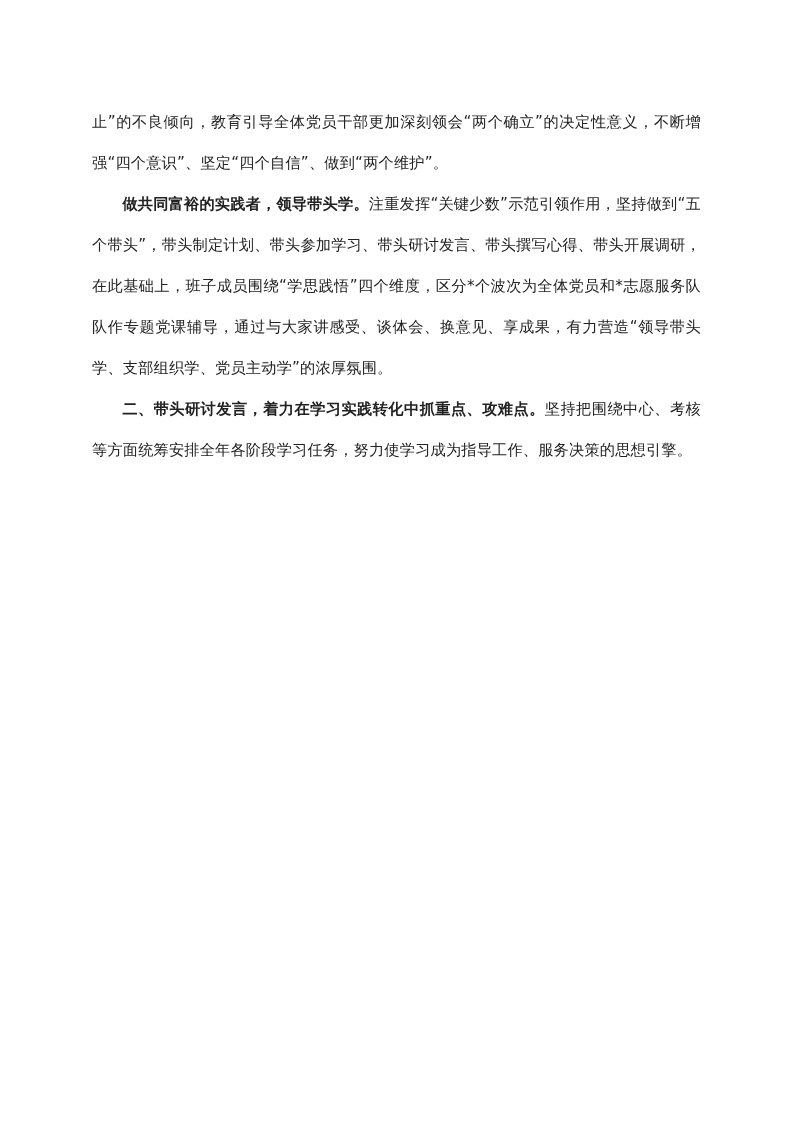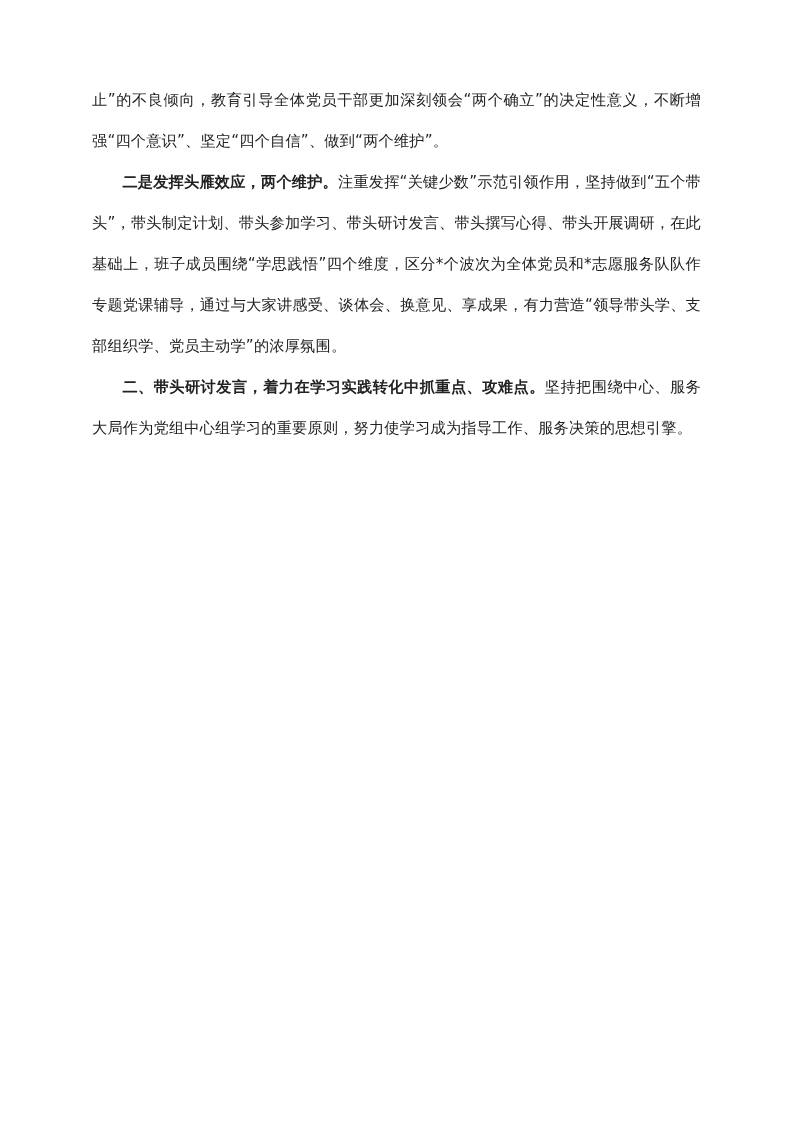--- a/index.html
+++ b/index.html
@@ -12,21 +12,21 @@
     background: #ffffff;
     font-family: "DejaVu Sans", "Liberation Sans", sans-serif;
     color: #1a1a1a;
     overflow: hidden;
   }
   .page {
     position: relative;
     width: 793px;
     height: 1122px;
     box-sizing: border-box;
-    padding: 80px 92px 60px 92px;
+    padding: 102px 92px 60px 92px;
   }
   .doc-body {
     font-size: 15.2px;
     line-height: 41px;
     text-align: justify;
     text-justify: inter-ideograph;
     color: #222222;
   }
   p.para {
     margin: 0 0 0 0;
@@ -48,23 +48,23 @@
 <body>
 
 <div class="page">
   <div class="doc-body">
 
     <p class="para">
       <span>止”的不良倾向，教育引导全体党员干部更加深刻领会“两个确立”的决定性意义，不断增强“四个意识”、坚定“四个自信”、做到“两个维护”。</span>
     </p>
 
     <p class="para indent">
-      <span class="b">二是发挥头雁效应，两个维护。</span><span>注重发挥“关键少数”示范引领作用，坚持做到“五个带头”，带头制定计划、带头参加学习、带头研讨发言、带头撰写心得、带头开展调研，在此基础上，班子成员围绕“学思践悟”四个维度，区分*个波次为全体党员和*志愿服务队队作专题党课辅导，通过与大家讲感受、谈体会、换意见、享成果，有力营造“领导带头学、支部组织学、党员主动学”的浓厚氛围。</span>
+      <span class="b">做共同富裕的实践者，领导带头学。</span><span>注重发挥“关键少数”示范引领作用，坚持做到“五个带头”，带头制定计划、带头参加学习、带头研讨发言、带头撰写心得、带头开展调研，在此基础上，班子成员围绕“学思践悟”四个维度，区分*个波次为全体党员和*志愿服务队队作专题党课辅导，通过与大家讲感受、谈体会、换意见、享成果，有力营造“领导带头学、支部组织学、党员主动学”的浓厚氛围。</span>
     </p>
 
 
     <p class="para indent">
-      <span class="b">二、带头研讨发言，着力在学习实践转化中抓重点、攻难点。</span><span>坚持把围绕中心、服务大局作为党组中心组学习的重要原则，努力使学习成为指导工作、服务决策的思想引擎。</span>
+      <span class="b">二、带头研讨发言，着力在学习实践转化中抓重点、攻难点。</span><span>坚持把围绕中心、考核等方面统筹安排全年各阶段学习任务，努力使学习成为指导工作、服务决策的思想引擎。</span>
     </p>
 
 
   </div>
 </div>
 
 </body></html>

